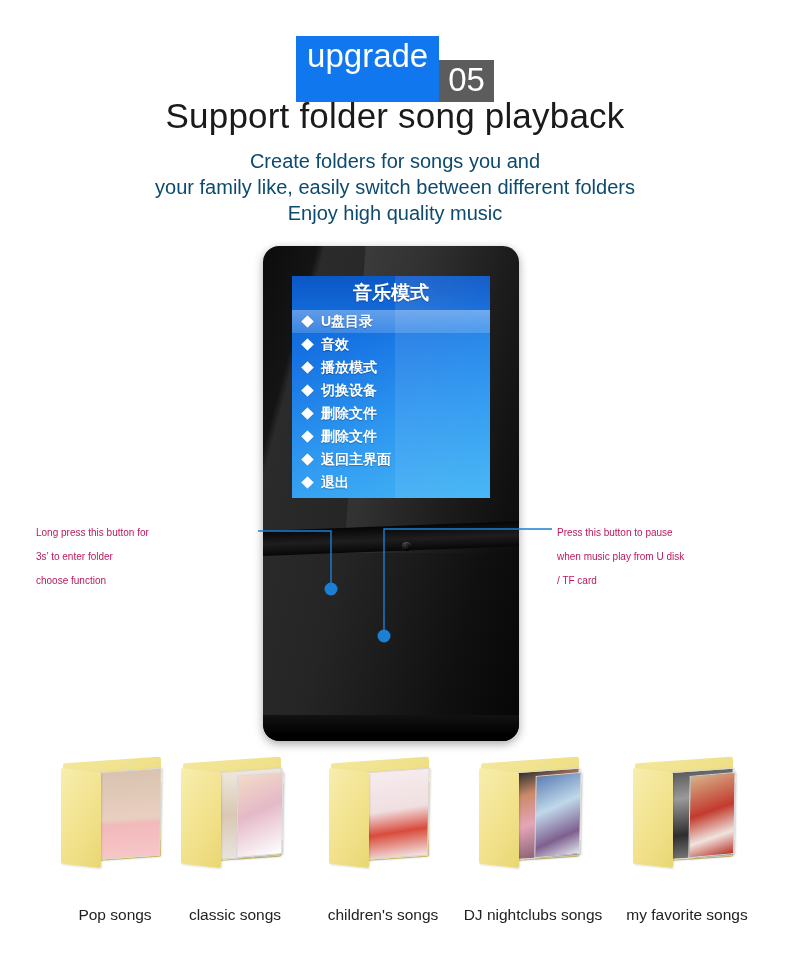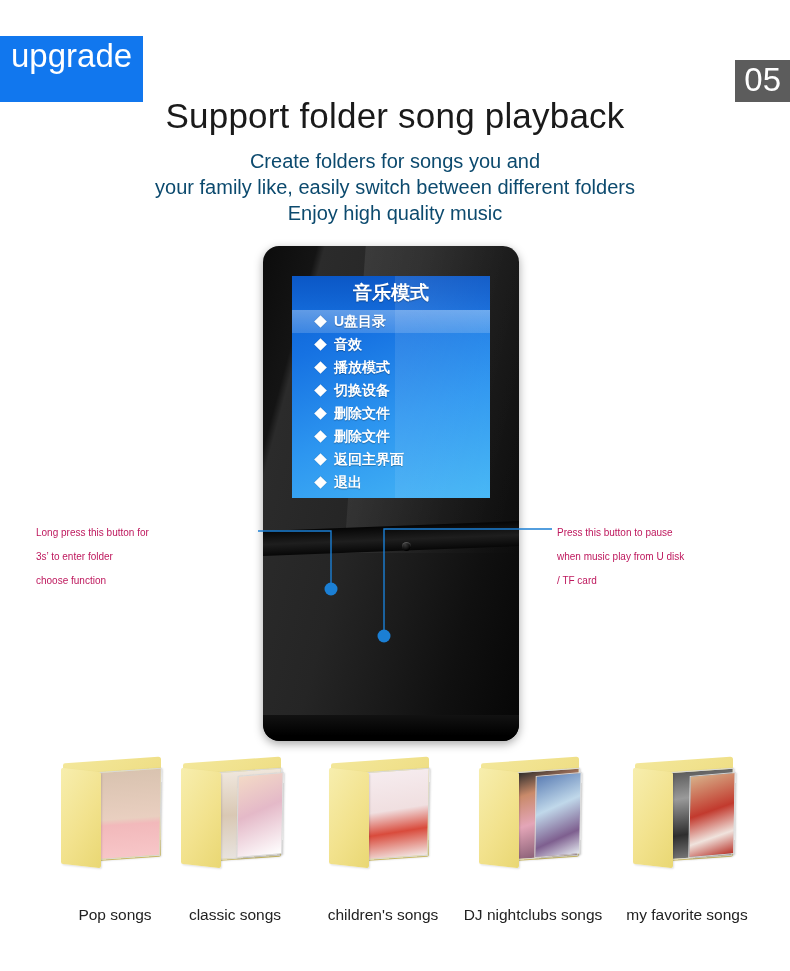--- a/index.html
+++ b/index.html
@@ -13,21 +13,21 @@
     overflow: hidden;
   }
 
   
   .badge-row {
     position: absolute;
     top: 36px;
     left: 0;
     width: 790px;
     display: flex;
-    justify-content: space-between;
+    justify-content: center;
     align-items: stretch;
   }
   .badge-main {
     background: #1177ee;
     color: #ffffff;
     font-size: 33px;
     line-height: 40px;
     padding: 0 11px 2px 11px;
     letter-spacing: 0px;
     font-weight: 400;
@@ -136,21 +136,21 @@
     font-size: 19px;
     font-weight: bold;
     background: linear-gradient(180deg, #0b57c6, #1369d8);
     text-shadow: 0 1px 1px rgba(0,0,0,0.3);
   }
   .screen-list { padding-top: 0; }
   .screen-item {
     height: 23px;
     display: flex;
     align-items: center;
-    padding-left: 24px;
+    padding-left: 11px;
     color: #ffffff;
     font-size: 14px;
     font-weight: bold;
     text-shadow: 0 1px 1px rgba(0,0,0,0.28);
   }
   .screen-item.selected {
     background: linear-gradient(180deg, rgba(255,255,255,0.34), rgba(255,255,255,0.17));
   }
   .diamond {
     width: 9px; height: 9px;

